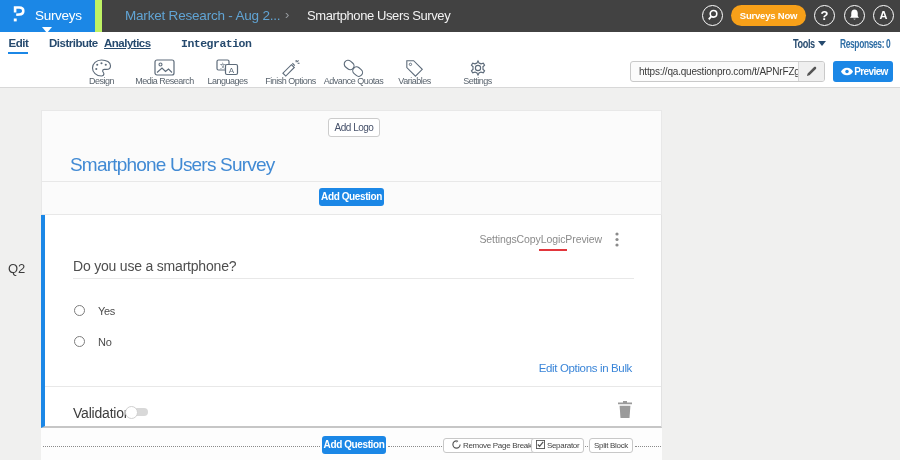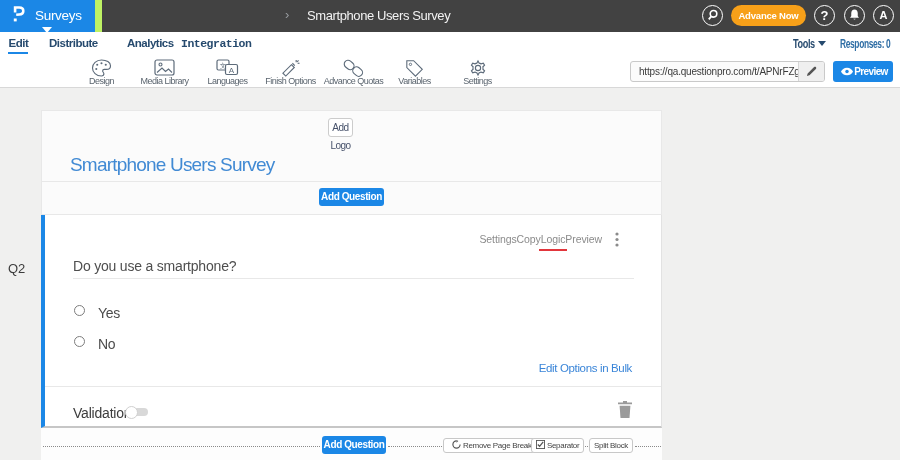--- a/index.html
+++ b/index.html
@@ -29,35 +29,35 @@
 .tool.active { background:#e8e8e8; }
 .urlbox { position:absolute; left:630px; top:5px; width:195px; height:21px; background:#fbfbfb; border:1px solid #c9c9c9; border-radius:3px; overflow:hidden; }
 .urlbox .txt { position:absolute; left:8px; top:4px; font-size:10px; letter-spacing:-0.2px; color:#3a3a3a; white-space:nowrap; }
 .urlbox .pen { position:absolute; right:0px; top:0px; width:26px; height:19.5px; background:#efefef; border-left:1px solid #d5d5d5; text-align:center; }
 .preview { position:absolute; left:833px; top:5px; width:60px; height:21px; background:#1b87e6; border-radius:3px; color:#fff; font-size:10px; letter-spacing:-0.6px; font-weight:bold; line-height:21px; text-align:center; padding-left:16px; }
 .preview .eye { position:absolute; left:8px; top:6px; }
 
 
 .card { position:absolute; left:41px; top:110px; width:621px; background:#fbfbfb; border:1px solid #e8e8e8; }
 .hdr { height:70px; position:relative; }
-.addlogo { position:absolute; left:286px; top:7px; width:25px; height:19px; background:#fff; border:1px solid #ccc; border-radius:3px; font-size:10px; letter-spacing:-0.5px; color:#47526b; text-align:center; line-height:18px; }
+.addlogo { position:absolute; left:286px; top:7px; width:52px; height:19px; background:#fff; border:1px solid #ccc; border-radius:3px; font-size:10px; letter-spacing:-0.5px; color:#47526b; text-align:center; line-height:18px; }
 .title { position:absolute; left:28px; top:43px; font-size:19px; letter-spacing:-0.8px; color:#418ad4; }
 .addqrow { height:33px; border-top:1px solid #e8e8e8; position:relative; }
 .addq { position:absolute; left:277px; top:6px; width:65px; height:18px; background:#1b87e6; border-radius:3px; color:#fff; font-size:10px; font-weight:bold; letter-spacing:-0.4px; text-align:center; line-height:18px; white-space:nowrap; }
 
 
 .qcard { position:absolute; left:41px; top:215px; width:621px; height:213px; background:#fff; border-left:4px solid #1b87e6; border-bottom:2px solid #c6c6c6; border-right:1px solid #e2e2e2; }
 .q2lbl { position:absolute; left:8px; top:261px; font-size:13px; color:#3c3c3c; }
 .qtabs { position:absolute; right:59px; top:18px; font-size:10.5px; letter-spacing:-0.1px; color:#8b8b8b; }
 .qtabs span { }
 .logic { display:inline-block; border-bottom:2.5px solid #e2363c; padding:0 2px 4px 2px; margin:0 -2px -7px -2px; }
 .vdots { position:absolute; right:42px; top:17px; }
 .qtext { position:absolute; left:28px; top:43px; width:561px; font-size:14px; letter-spacing:-0.2px; color:#4e4e4e; padding-bottom:4px; border-bottom:1px solid #e8e8e8; }
 .radio { position:absolute; left:29px; width:11px; height:11px; border:1.4px solid #7d7d7d; border-radius:50%; }
-.optlbl { position:absolute; left:53px; font-size:14px; letter-spacing:-0.3px; color:#4c4c4c; }
+.optlbl { position:absolute; left:53px; font-size:11px; letter-spacing:-0.3px; color:#4c4c4c; }
 .addopts { position:absolute; left:51px; top:147px; font-size:11.5px; letter-spacing:-0.4px; color:#3a85d8; }
 .addopts .sl { color:#5a7a9a; }
 .editbulk { position:absolute; right:29px; top:147px; font-size:11.5px; letter-spacing:-0.35px; color:#3a85d8; }
 .vsep { position:absolute; left:0px; right:0; top:171px; height:1px; background:#e8e8e8; }
 .valid { position:absolute; left:28px; top:190px; font-size:14px; letter-spacing:-0.2px; color:#3c3c3c; }
 .toggle { position:absolute; left:80.5px; top:193px; width:22px; height:8px; background:#d8d8d8; border-radius:4px; }
 .toggle .knob { position:absolute; left:-0.5px; top:-2.5px; width:13px; height:13px; background:#fff; border:1px solid #d0d0d0; border-radius:50%; }
 
 
 .bstrip { position:absolute; left:41px; top:428px; width:621px; height:32px; background:#fdfdfd; }
@@ -69,44 +69,45 @@
 <body>
 
 <div class="topbar">
   <div class="logoblock">
     <svg style="position:absolute; left:13px; top:5px;" width="12" height="18" viewBox="0 0 12 18">
       <path d="M 2.1 7.6 L 2.1 2.55 L 6.2 2.55 C 9.4 2.55 10.3 4.3 10.3 5.9 C 10.3 7.9 8.7 9.3 6.2 9.45 L 3.2 9.7" fill="none" stroke="#fff" stroke-width="2.6"></path>
       <rect x="0.8" y="13.5" width="2.9" height="2.9" fill="#fff"></rect>
     </svg>
     <div class="surveys">Surveys<span class="tri"></span></div>
   </div>
+  <div class="crumb1">Market Research - Aug 2...</div>
   <div class="crumbsep">›</div>
   <div class="crumb2">Smartphone Users Survey</div>
   <div class="cicon" style="left:702px;">
     <svg width="12" height="12" viewBox="0 0 12 12" style="margin-top:3px">
         <circle cx="6.5" cy="4.8" r="3.3" fill="none" stroke="#fff" stroke-width="1.6"></circle>
         <line x1="4.2" y1="7.4" x2="1.8" y2="10.4" stroke="#fff" stroke-width="1.8"></line>
       </svg>
   </div>
-  <div class="upgrade">Advance Now</div>
+  <div class="upgrade">Surveys Now</div>
   <div class="cicon" style="left:814px; font-size:13px; font-weight:bold; line-height:19px;">?</div>
   <div class="cicon" style="left:844px;">
     <svg width="13" height="14" viewBox="0 0 14 14" style="margin-top:2px">
         <path d="M7 1 C4.8 1 3.5 2.6 3.5 5 L3.5 8 L2.2 10 L11.8 10 L10.5 8 L10.5 5 C10.5 2.6 9.2 1 7 1 Z" fill="#fff"></path>
         <path d="M5.7 11 a1.4 1.4 0 0 0 2.6 0 Z" fill="#fff"></path>
       </svg>
   </div>
   <div class="cicon" style="left:873px; font-size:11px; font-weight:bold; line-height:19px;">A</div>
 </div>
 
 <div class="navrow">
   <a style="left:8.5px;">Edit</a>
   <div class="editu"></div>
   <a style="left:49px;">Distribute</a>
-  <a style="left:127px;">Analytics</a>
+  <a style="left:104px;text-decoration:underline;">Analytics</a>
   <a style="left:181px;font-family:Liberation Mono, monospace;">Integration</a>
   <a style="left:793px; font-size:12px;"><span style="display:inline-block; transform:scaleX(0.76); transform-origin:0 50%;">Tools</span><span style="display:inline-block; margin-left:-4px; vertical-align:2px; width:0; height:0; border-left:4px solid transparent; border-right:4px solid transparent; border-top:5px solid #264a6e;"></span></a>
   <a style="left:840px; font-size:12px; color:#2e6da4;"><span style="display:inline-block; transform:scaleX(0.70); transform-origin:0 50%;">Responses: 0</span></a>
 </div>
 
 <div class="toolbar">
   <div class="tool" style="left:71px; width:61px;">
     <svg width="21" height="18" viewBox="0 0 21 19">
         <path d="M10.5 1 C5 1 1 4.8 1 9.5 C1 14.2 5 18 10.5 18 C12 18 13 17 13 15.7 C13 15 12.7 14.5 12.3 14 C11.9 13.5 11.7 13.1 11.7 12.6 C11.7 11.6 12.5 11 13.5 11 L15.7 11 C18.3 11 20 9.3 20 7 C20 3.6 15.9 1 10.5 1 Z" fill="none" stroke="#5d6b7a" stroke-width="1.2"></path>
         <circle cx="6" cy="6" r="1.1" fill="#5d6b7a"></circle>
@@ -115,21 +116,21 @@
         <circle cx="5" cy="10.5" r="1.1" fill="#5d6b7a"></circle>
       </svg>
     <div class="lbl">Design</div>
   </div>
   <div class="tool" style="left:132px; width:65px;">
     <svg width="21" height="17" viewBox="0 0 21 17">
         <rect x="1" y="1" width="19" height="15" rx="2" fill="none" stroke="#5d6b7a" stroke-width="1.2"></rect>
         <circle cx="6.5" cy="5.5" r="1.5" fill="none" stroke="#5d6b7a" stroke-width="1.1"></circle>
         <path d="M3 13.5 L8 9 L11.5 12.5 L14.5 10 L18 13.5" fill="none" stroke="#5d6b7a" stroke-width="1.1"></path>
       </svg>
-    <div class="lbl">Media Library</div>
+    <div class="lbl">Media Research</div>
   </div>
   <div class="tool" style="left:197px; width:61px;">
     <svg width="23" height="17" viewBox="0 0 23 17">
         <rect x="1" y="1" width="12" height="10" rx="1.5" fill="none" stroke="#5d6b7a" stroke-width="1.2"></rect>
         <rect x="9.5" y="5.5" width="12" height="10" rx="1.5" fill="#fff" stroke="#5d6b7a" stroke-width="1.2"></rect>
         <text x="7" y="8.6" font-size="6.5" fill="#5d6b7a" text-anchor="middle">文</text>
         <text x="15.5" y="13.8" font-size="8" fill="#5d6b7a" text-anchor="middle">A</text>
       </svg>
     <div class="lbl">Languages</div>
   </div>

